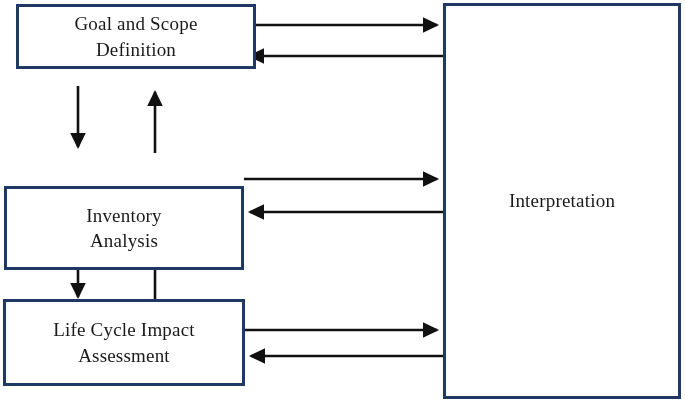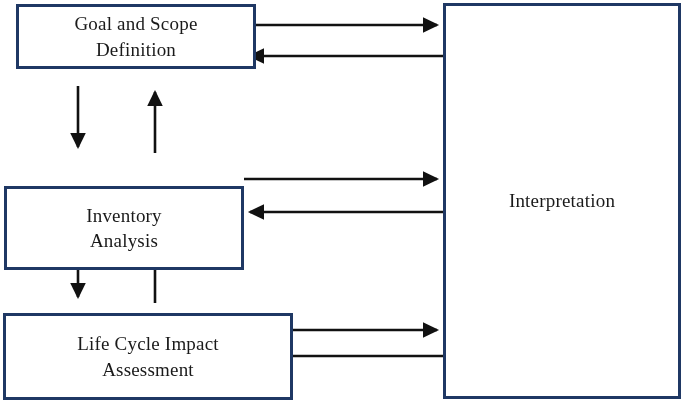--- a/index.html
+++ b/index.html
@@ -32,21 +32,21 @@
   .box-label {
     font-size: 19px;
     line-height: 1.32;
     color: var(--text-color);
     text-align: center;
     white-space: pre-line;
     letter-spacing: 0.2px;
   }
   .box-goal      { left: 16px;   top: 4px;   width: 240px; height: 65px; }
   .box-inventory { left: 4px;   top: 153px; width: 240px; height: 84px; margin-top: 33px; }
-  .box-impact    { left: 3px;   top: 313px; width: 290px; height: 87px; }
+  .box-impact    { left: 3px;   top: 299px; width: 242px; height: 87px; }
   .box-interpretation { left: 443px; top: 3px; width: 238px; height: 396px; align-items: center; }
   svg.arrows {
     position: absolute;
     left: 0; top: 0;
     width: 685px; height: 405px;
     pointer-events: none;
   }
   svg.arrows line { stroke: var(--arrow-color); stroke-width: 2.6px; }
   svg.arrows .arrowhead { fill: var(--arrow-color); }
 </style>

